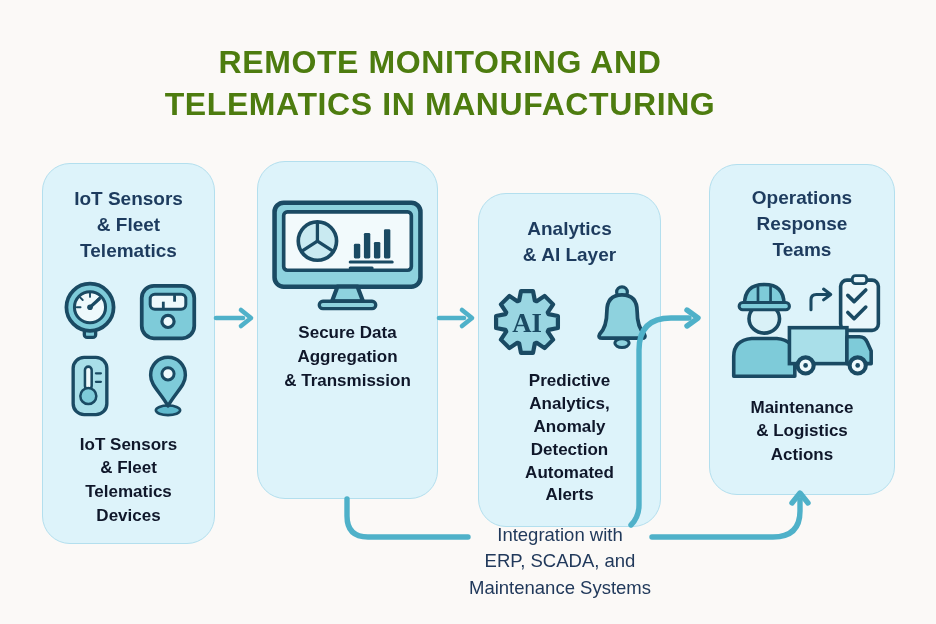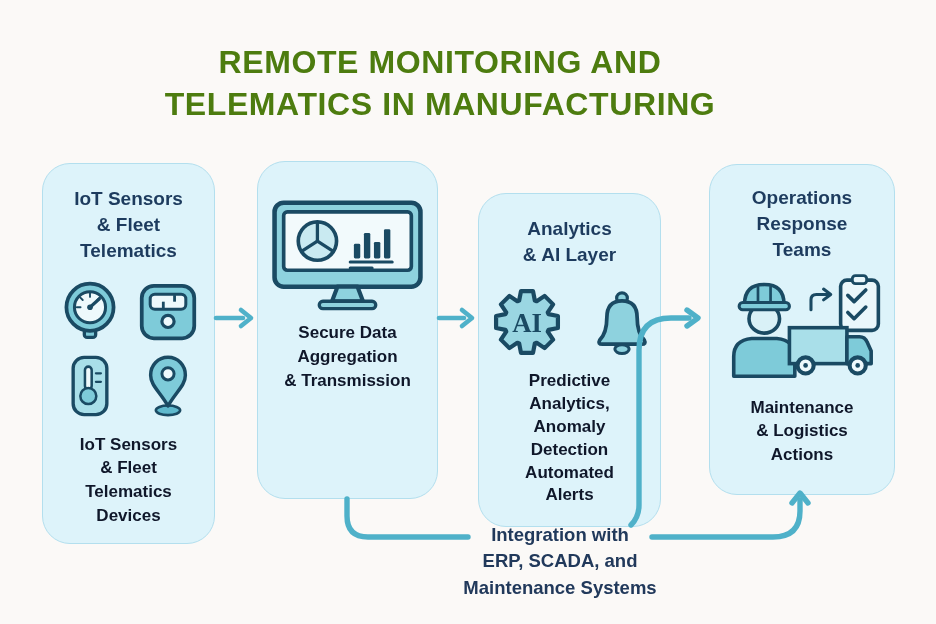--- a/index.html
+++ b/index.html
@@ -27,29 +27,29 @@
   .box .sub{
     margin:0;font-size:17px;line-height:1.40;font-weight:600;
     color:#0f172a;white-space:pre-line;
   }
   .box3 .sub{line-height:1.34;margin-top:6px;}
   .icons-grid{
     margin-top:14px;display:grid;grid-template-columns:64px 64px;
     gap:8px 14px;justify-content:center;align-items:center;justify-items:center;
   }
   .box1 .sub{margin-top:14px;}
-  .icon-row{margin-top:12px;display:flex;justify-content:center;align-items:flex-end;gap:20px;}
+  .icon-row{margin-top:12px;display:flex;justify-content:center;align-items:flex-start;gap:20px;}
   .box2 .sub{}
   .box4 .sub{margin-top:14px;}
   .mon-wrap{margin-top:12px;}
   .ops-wrap{margin-top:8px;}
   .connectors{position:absolute;left:0;top:0;z-index:2;pointer-events:none;}
   .integration{
     position:absolute;left:400px;top:522px;width:320px;margin:0;z-index:3;
-    text-align:center;font-size:18.5px;line-height:1.42;font-weight:700;
+    text-align:center;font-size:18.5px;line-height:1.42;font-weight:400;
     color:#21395b;white-space:pre-line;
   }
 </style>
 </head>
 <body>
 
 <div class="canvas">
 
   <h1 class="title">REMOTE MONITORING AND
 TELEMATICS IN MANUFACTURING</h1>

